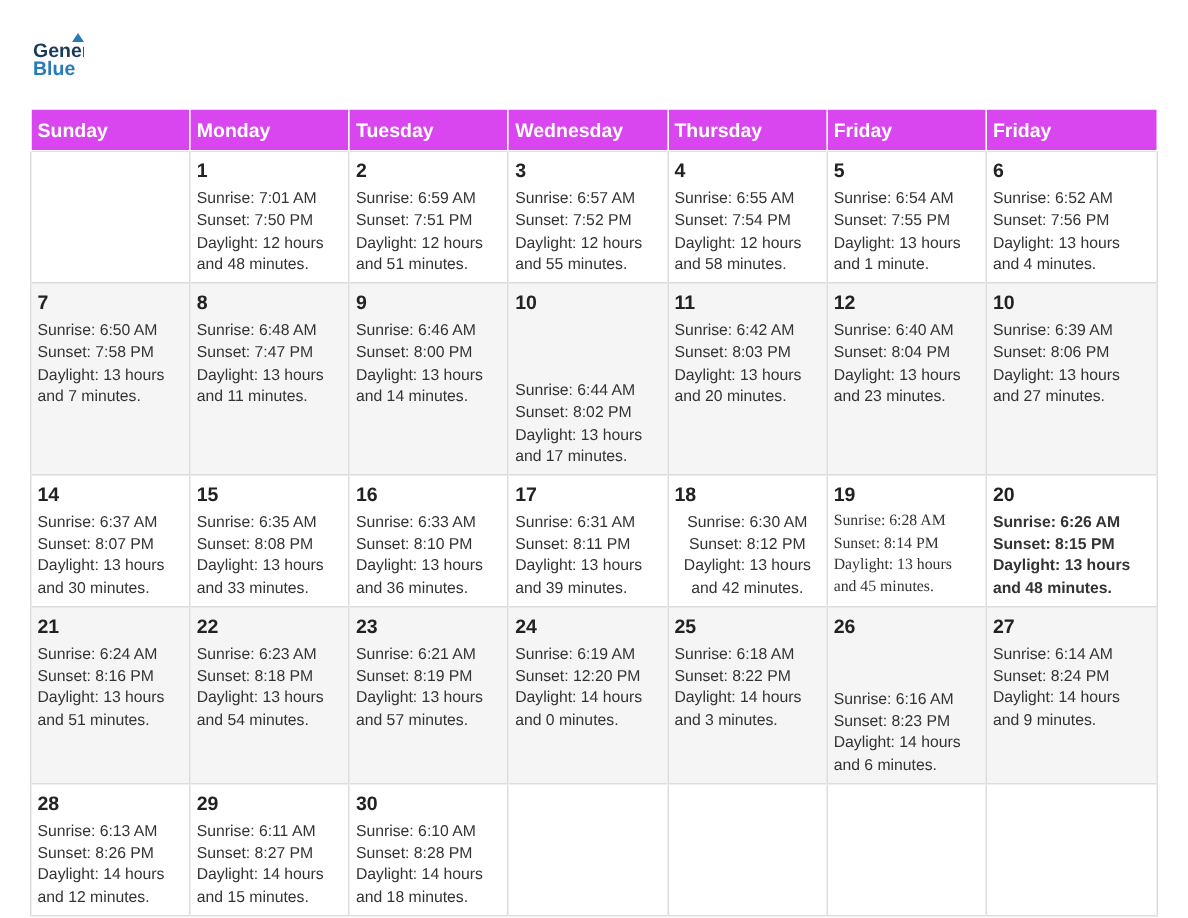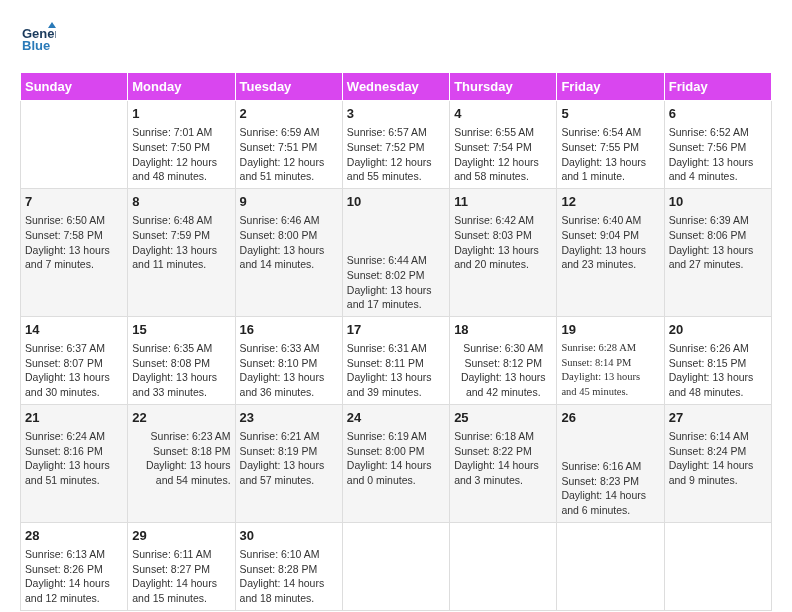--- a/index.html
+++ b/index.html
@@ -162,21 +162,21 @@
         <td>
           <span class="day-num">7</span>
           <div class="day-info" style="white-space: pre-line;">Sunrise: 6:50 AM
 Sunset: 7:58 PM
 Daylight: 13 hours
 and 7 minutes.</div>
         </td>
         <td>
           <span class="day-num">8</span>
           <div class="day-info" style="white-space: pre-line;">Sunrise: 6:48 AM
-Sunset: 7:59 PM
+Sunset: 7:47 PM
 Daylight: 13 hours
 and 11 minutes.</div>
         </td>
         <td>
           <span class="day-num">9</span>
           <div class="day-info" style="white-space: pre-line;">Sunrise: 6:46 AM
 Sunset: 8:00 PM
 Daylight: 13 hours
 and 14 minutes.</div>
         </td>
@@ -190,21 +190,21 @@
         <td>
           <span class="day-num">11</span>
           <div class="day-info" style="white-space: pre-line;">Sunrise: 6:42 AM
 Sunset: 8:03 PM
 Daylight: 13 hours
 and 20 minutes.</div>
         </td>
         <td>
           <span class="day-num">12</span>
           <div class="day-info" style="white-space: pre-line;">Sunrise: 6:40 AM
-Sunset: 9:04 PM
+Sunset: 8:04 PM
 Daylight: 13 hours
 and 23 minutes.</div>
         </td>
         <td>
           <span class="day-num">10</span>
           <div class="day-info" style="white-space: pre-line;">Sunrise: 6:39 AM
 Sunset: 8:06 PM
 Daylight: 13 hours
 and 27 minutes.</div>
         </td>
@@ -247,52 +247,52 @@
         </td>
         <td>
           <span class="day-num">19</span>
           <div class="day-info" style="white-space: pre-line; font-family: Liberation Serif, serif;">Sunrise: 6:28 AM
 Sunset: 8:14 PM
 Daylight: 13 hours
 and 45 minutes.</div>
         </td>
         <td>
           <span class="day-num">20</span>
-          <div class="day-info" style="white-space: pre-line;">Sunrise: 6:26 AM
+          <div class="day-info" style="white-space: pre-line; font-weight: bold;">Sunrise: 6:26 AM
 Sunset: 8:15 PM
 Daylight: 13 hours
 and 48 minutes.</div>
         </td>
       </tr>
       <tr class="alt-row">
         <td>
           <span class="day-num">21</span>
           <div class="day-info" style="white-space: pre-line;">Sunrise: 6:24 AM
 Sunset: 8:16 PM
 Daylight: 13 hours
 and 51 minutes.</div>
         </td>
         <td>
           <span class="day-num">22</span>
-          <div class="day-info" style="white-space: pre-line; text-align: right;">Sunrise: 6:23 AM
+          <div class="day-info" style="white-space: pre-line;">Sunrise: 6:23 AM
 Sunset: 8:18 PM
 Daylight: 13 hours
 and 54 minutes.</div>
         </td>
         <td>
           <span class="day-num">23</span>
           <div class="day-info" style="white-space: pre-line;">Sunrise: 6:21 AM
 Sunset: 8:19 PM
 Daylight: 13 hours
 and 57 minutes.</div>
         </td>
         <td>
           <span class="day-num">24</span>
           <div class="day-info" style="white-space: pre-line;">Sunrise: 6:19 AM
-Sunset: 8:00 PM
+Sunset: 12:20 PM
 Daylight: 14 hours
 and 0 minutes.</div>
         </td>
         <td>
           <span class="day-num">25</span>
           <div class="day-info" style="white-space: pre-line;">Sunrise: 6:18 AM
 Sunset: 8:22 PM
 Daylight: 14 hours
 and 3 minutes.</div>
         </td>

